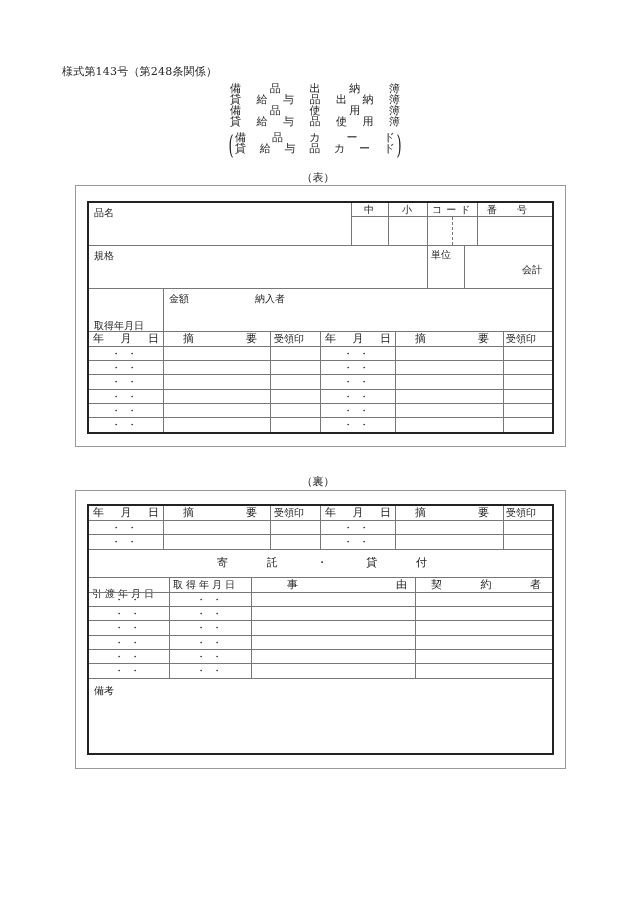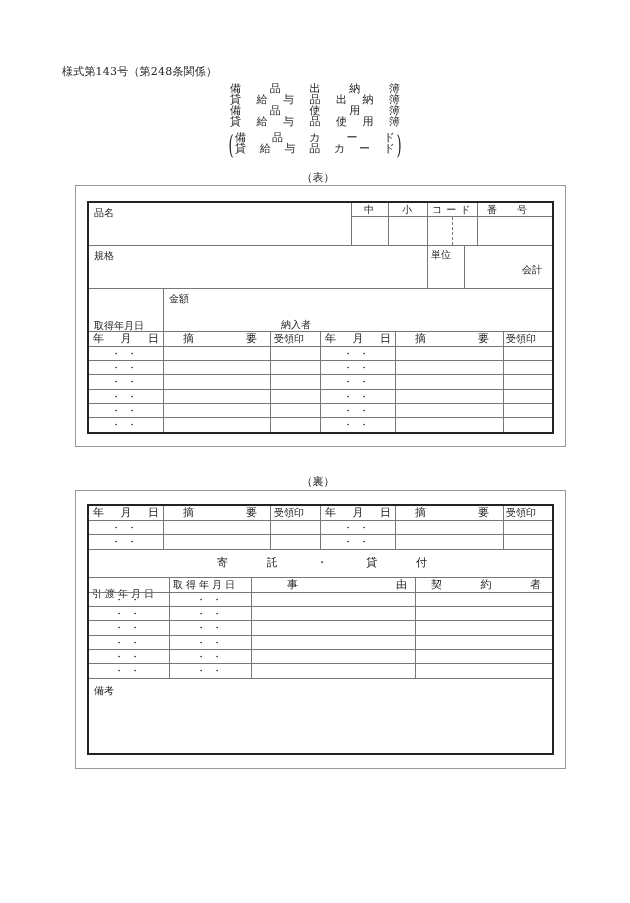--- a/index.html
+++ b/index.html
@@ -104,21 +104,21 @@
   <div class="cell-text" style="left:5px; top:46px;text-align:center;">規格</div>
   <div class="vl" style="left:338px; top:42px; height:43px;"></div>
   <div class="vl" style="left:375px; top:42px; height:43px;"></div>
   <div class="cell-text" style="left:342px; top:45px;">単位</div>
   <div class="cell-text" style="left:433px; top:60px;">会計</div>
   <div class="hl" style="left:0; top:85px; width:463px;"></div>
 
   <div class="cell-text" style="left:5px; top:89px;margin-top:27px;">取得年月日</div>
   <div class="vl" style="left:74px; top:85px; height:43px;"></div>
   <div class="cell-text" style="left:80px; top:89px;">金額</div>
-  <div class="cell-text" style="left:192px; top:89px;margin-top:26px;">納入者</div>
+  <div class="cell-text" style="left:166px; top:89px;">納入者</div>
   <div class="hl" style="left:0; top:128px; width:463px;"></div>
 
   <div class="spread" style="left:4px; top:129px; width:66px;">
     <span>年</span>
       <span>月</span>
       <span>日</span>
   </div>
   <div class="spread" style="left:94px; top:129px; width:74px;">
     <span>摘</span>
       <span>要</span>

